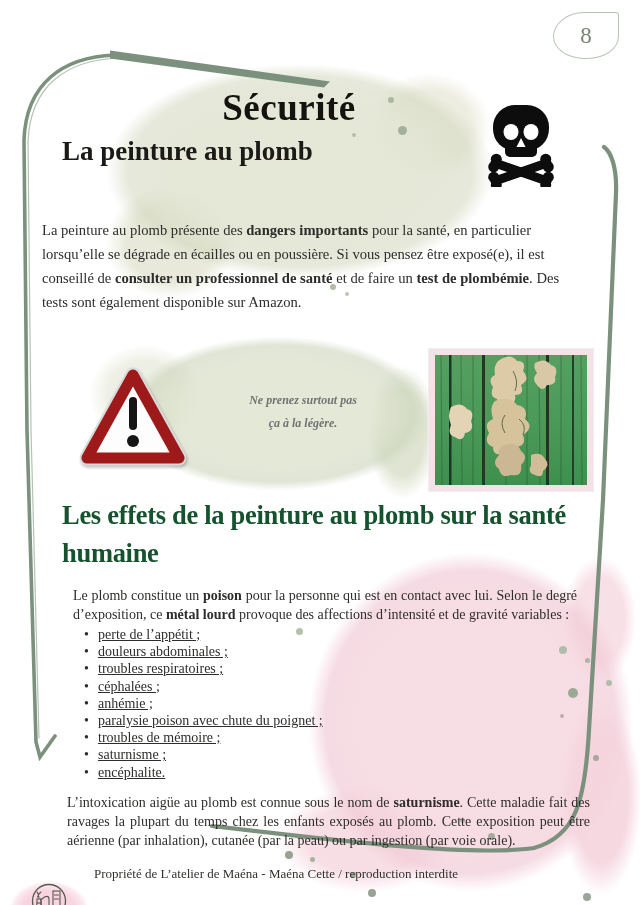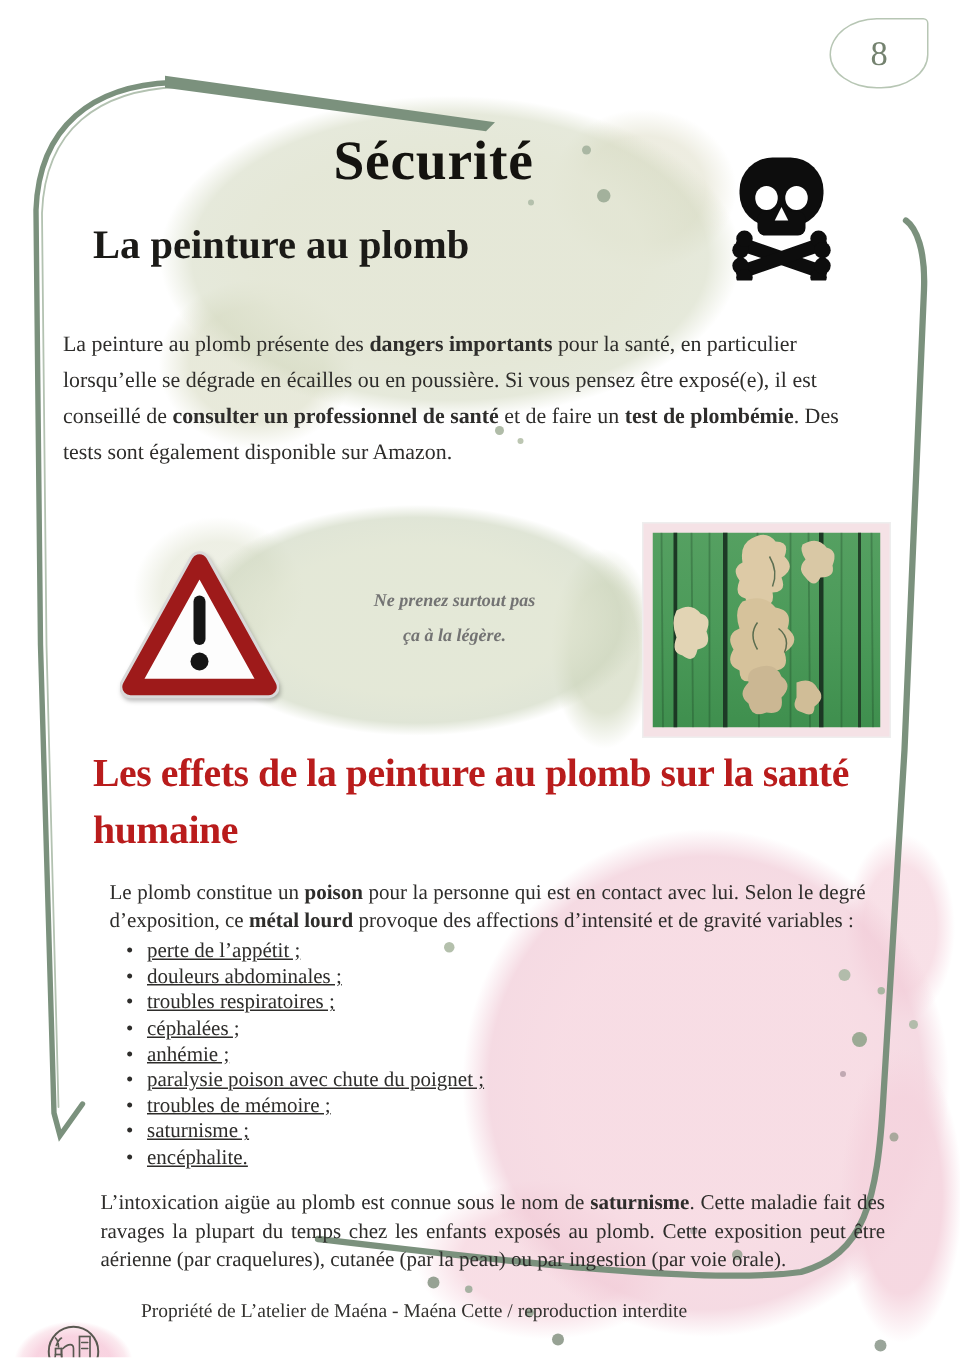--- a/index.html
+++ b/index.html
@@ -27,28 +27,28 @@
   .frame{position:absolute;left:0;top:0;z-index:3;pointer-events:none;}
   
   .badge{left:553px;top:12px;width:64px;height:45px;border:1.6px solid #b7c6b4;background:#fff;
          border-radius:55% 4px 55% 55% / 60% 4px 55% 55%;
          display:flex;align-items:center;justify-content:center;
          font-size:23px;color:#74826f;z-index:4;}
   
   .z{z-index:5;}
   .title{left:115px;top:86px;width:348px;text-align:center;font-size:37px;font-weight:700;
          color:#14130f;letter-spacing:.5px;}
-  .h1{left:62px;top:148px;font-size:27px;font-weight:600;color:#1b1a17;}
+  .h1{left:62px;top:136px;font-size:27px;font-weight:600;color:#1b1a17;}
   .p1{left:42px;top:203px;width:536px;font-size:14.6px;line-height:24.2px;}
   .p2{left:42px;top:311px;width:546px;font-size:14.6px;line-height:24.2px;}
   .b{font-weight:700;}
   .warn{left:208px;top:389px;width:190px;text-align:center;font-size:12px;font-weight:700;
         font-style:italic;line-height:22.5px;color:#737373;}
   .h2{left:62px;top:497px;width:515px;font-size:26.5px;font-weight:600;line-height:37.5px;
-      color:#b91c1c;letter-spacing:-.3px;}
+      color:#14532d;letter-spacing:-.3px;}
   .p3{left:73px;top:573px;width:504px;font-size:14px;line-height:18.6px;text-align:justify;}
   .effects{left:84px;top:626px;width:480px;margin:0;padding:0;list-style:none;font-size:14px;text-decoration:underline;}
   .effects li{position:relative;padding-left:14px;line-height:17.2px;}
   .effects li::before{content:"\2022";position:absolute;left:0;top:0;}
   .p4{left:67px;top:779px;width:523px;font-size:14px;line-height:19.2px;text-align:justify;}
   
   .photo{left:428px;top:348px;width:166px;height:144px;background:#f5e2e6;border:1px solid #eee;
          padding:6px;box-sizing:border-box;z-index:4;}
   .photo svg{display:block;}
   
@@ -186,21 +186,21 @@
       <li>perte de l’appétit ;</li>
       <li>douleurs abdominales ;</li>
       <li>troubles respiratoires ;</li>
       <li>céphalées ;</li>
       <li>anhémie ;</li>
       <li>paralysie poison avec chute du poignet ;</li>
       <li>troubles de mémoire ;</li>
       <li>saturnisme ;</li>
       <li>encéphalite.</li>
     </ul>
-  <p class="abs z p4"><span>L’intoxication aigüe au plomb est connue sous le nom de </span><span class="b">saturnisme</span><span>. Cette maladie fait des ravages la plupart du temps chez les enfants exposés au plomb. Cette exposition peut être aérienne (par craquelures), cutanée (par la peau) ou par ingestion (par voie orale).</span></p>
+  <p class="abs z p4"><span>L’intoxication aigüe au plomb est connue sous le nom de </span><span class="b">saturnisme</span><span>. Cette maladie fait des ravages la plupart du temps chez les enfants exposés au plomb. Cette exposition peut être aérienne (par inhalation), cutanée (par la peau) ou par ingestion (par voie orale).</span></p>
 
   <div class="abs logo">
     <svg class="logo-art" width="44" height="40" viewBox="0 0 44 40">
       <circle cx="22" cy="19" r="16.5" fill="none" stroke="#585850" stroke-width="1.3"></circle>
       <g fill="none" stroke="#585850" stroke-width="1.1" stroke-linecap="round">
         <path d="M10,28 H35"></path>
         <rect x="26" y="9" width="7" height="19"></rect>
         <path d="M27.5,13 h4 M27.5,17 h4"></path>
         <path d="M15,17 c3.5,-3.5 7,-3.5 7,0 v7 h-8 v-7"></path>
         <path d="M14,24 h9"></path>

